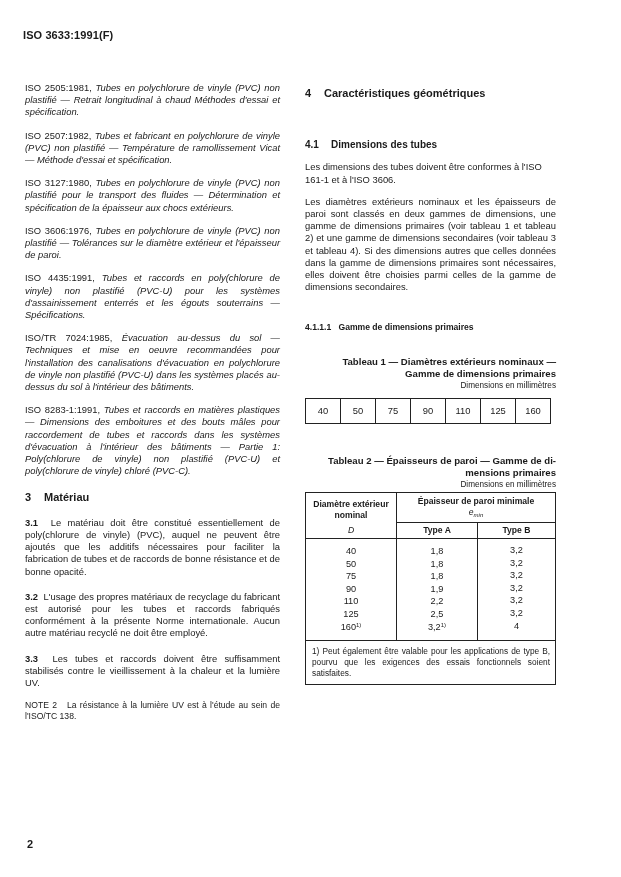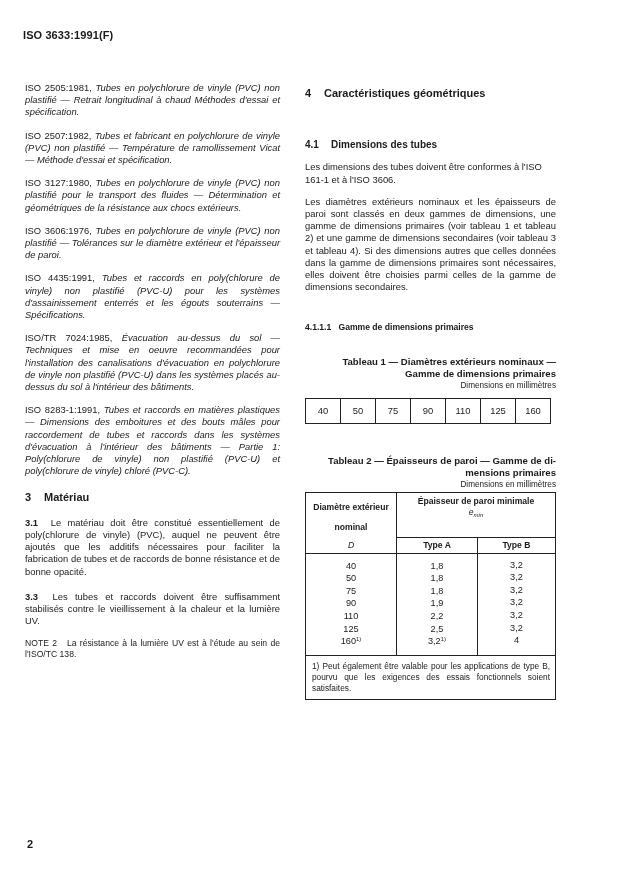--- a/index.html
+++ b/index.html
@@ -42,33 +42,36 @@
 </style>
 </head>
 <body>
 
 <div class="abs hdr">ISO 3633:1991(F)</div>
 
 <div class="col left" style="top:82px;">
   <div id="refs">
       <p class="p" style="margin-top: 0px;"><span>ISO 2505:1981,</span> <i>Tubes en polychlorure de vinyle (PVC) non plastifié — Retrait longitudinal à chaud Méthodes d'essai et spécification.</i></p>
       <p class="p" style="margin-top: 11px;"><span>ISO 2507:1982,</span> <i>Tubes et fabricant en polychlorure de vinyle (PVC) non plastifié — Température de ramollissement Vicat — Méthode d'essai et spécification.</i></p>
-      <p class="p" style="margin-top: 11px;"><span>ISO 3127:1980,</span> <i>Tubes en polychlorure de vinyle (PVC) non plastifié pour le transport des fluides — Détermination et géométriques de la résistance aux chocs extérieurs.</i></p>
+      <p class="p" style="margin-top: 11px;"><span>ISO 3127:1980,</span> <i>Tubes en polychlorure de vinyle (PVC) non plastifié pour le transport des fluides — Détermination et spécification de la épaisseur aux chocs extérieurs.</i></p>
       <p class="p" style="margin-top: 11px;"><span>ISO 3606:1976,</span> <i>Tubes en polychlorure de vinyle (PVC) non plastifié — Tolérances sur le diamètre extérieur et l'épaisseur de paroi.</i></p>
       <p class="p" style="margin-top: 11px;"><span>ISO 4435:1991,</span> <i>Tubes et raccords en poly(chlorure de vinyle) non plastifié (PVC-U) pour les systèmes d'assainissement enterrés et les égouts souterrains — Spécifications.</i></p>
       <p class="p" style="margin-top: 11px;"><span>ISO/TR 7024:1985,</span> <i>Évacuation au-dessus du sol — Techniques et mise en oeuvre recommandées pour l'installation des canalisations d'évacuation en polychlorure de vinyle non plastifié (PVC-U) dans les systèmes placés au-dessus du sol à l'intérieur des bâtiments.</i></p>
       <p class="p" style="margin-top: 11px;"><span>ISO 8283-1:1991,</span> <i>Tubes et raccords en matières plastiques — Dimensions des emboitures et des bouts mâles pour raccordement de tubes et raccords dans les systèmes d'évacuation à l'intérieur des bâtiments — Partie 1: Poly(chlorure de vinyle) non plastifié (PVC-U) et poly(chlorure de vinyle) chloré (PVC-C).</i></p>
     </div>
 
   <div class="h1" style="margin-top:14px;">
     <span class="num">3</span><span>Matériau</span>
   </div>
 
   <p class="p" style="margin-top:13px;">
     <b>3.1</b>&nbsp;&nbsp;<span>Le matériau doit être constitué essentiellement de poly(chlorure de vinyle) (PVC), auquel ne peuvent être ajoutés que les additifs nécessaires pour faciliter la fabrication de tubes et de raccords de bonne résistance et de bonne opacité.</span>
+  </p>
+  <p class="p" style="margin-top:13px;">
+    <b>3.2</b>&nbsp;&nbsp;<span>L'usage des propres matériaux de recyclage du fabricant est autorisé pour les tubes et raccords fabriqués conformément à la présente Norme internationale. Aucun autre matériau recyclé ne doit être employé.</span>
   </p>
   <p class="p" style="margin-top:13px;">
     <b>3.3</b>&nbsp;&nbsp;<span>Les tubes et raccords doivent être suffisamment stabilisés contre le vieillissement à la chaleur et la lumière UV.</span>
   </p>
   <p class="p" style="margin-top:11px; font-size:8.6px; line-height:11px;">
     <span>NOTE 2</span>&nbsp;&nbsp;&nbsp;<span>La résistance à la lumière UV est à l'étude au sein de l'ISO/TC 138.</span>
   </p>
 </div>
 
 <div class="col right" style="top:87px;">
@@ -110,21 +113,21 @@
 
   <div style="margin-top:31px; width:251px;">
     <div class="tcap">
       <div>Tableau 2 — Épaisseurs de paroi — Gamme de di-</div>
       <div>mensions primaires</div>
     </div>
     <div class="units">Dimensions en millimètres</div>
     <table class="t2" style="margin-top:1px;">
       <tbody>
           <tr class="rowhdr1">
-        <th style="width:90px; border-bottom:none; padding-top:4px; line-height:20px;">Diamètre extérieur nominal</th>
+        <th style="width:90px; border-bottom:none; padding-top:4px; line-height:11px;">Diamètre extérieur nominal</th>
         <th colspan="2" style="padding-top:3px; height:26px; vertical-align:top; line-height:11px;">
           <span>Épaisseur de paroi minimale</span><br>
           <span style="font-weight:normal; font-style:italic;"><span>e</span><sub>min</sub></span>
         </th>
       </tr>
       <tr class="rowhdr2">
         <th style="font-weight:normal; font-style:italic;">D</th>
         <th style="width:80px;">Type A</th>
         <th>Type B</th>
       </tr>

